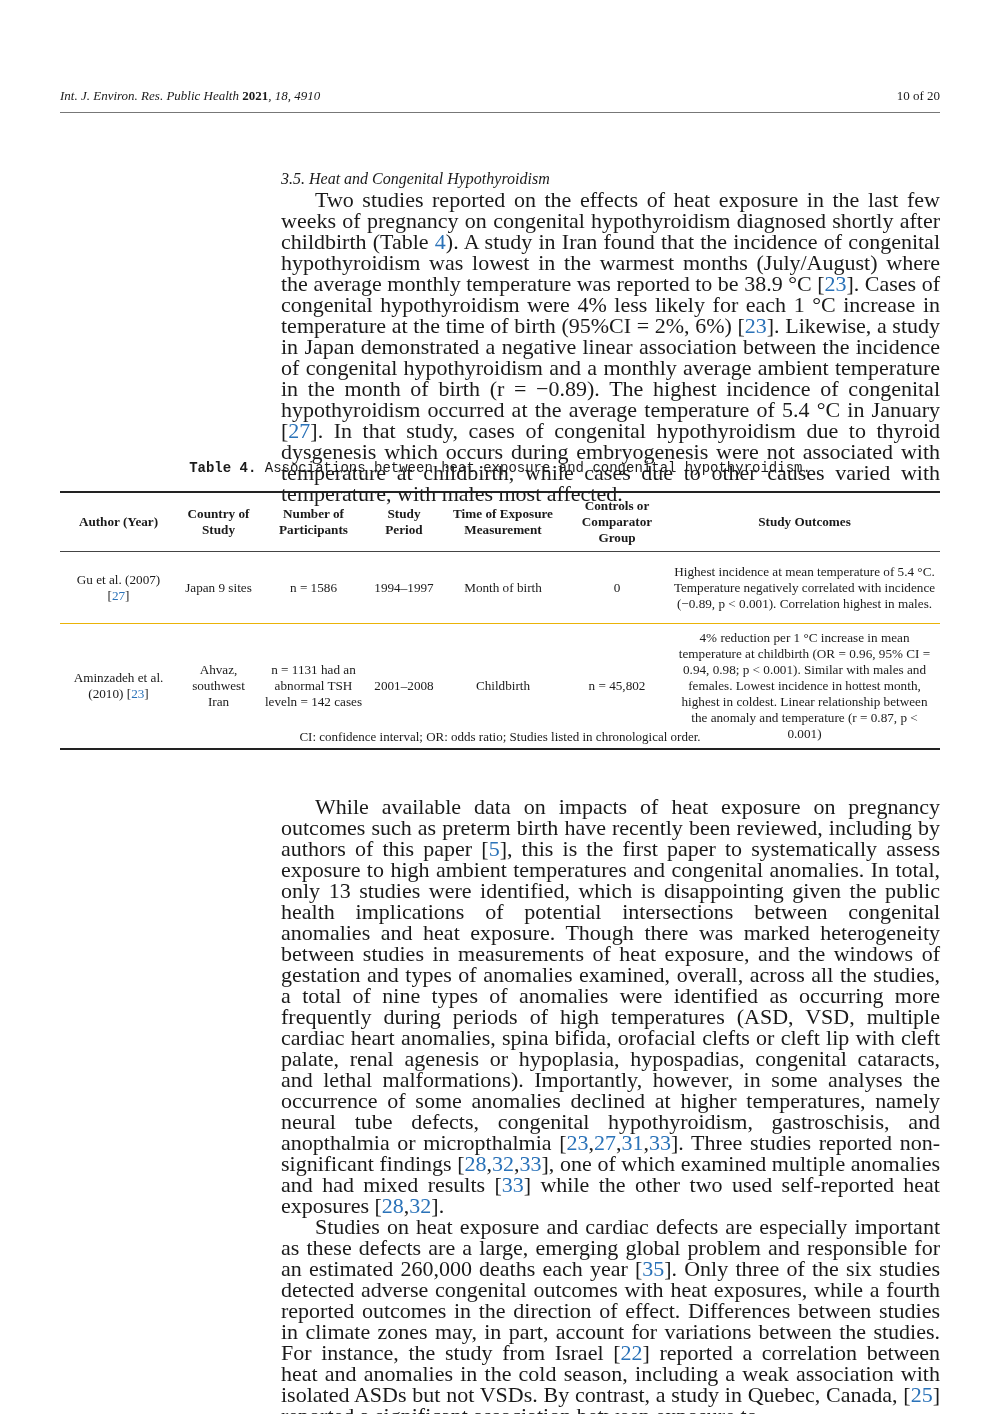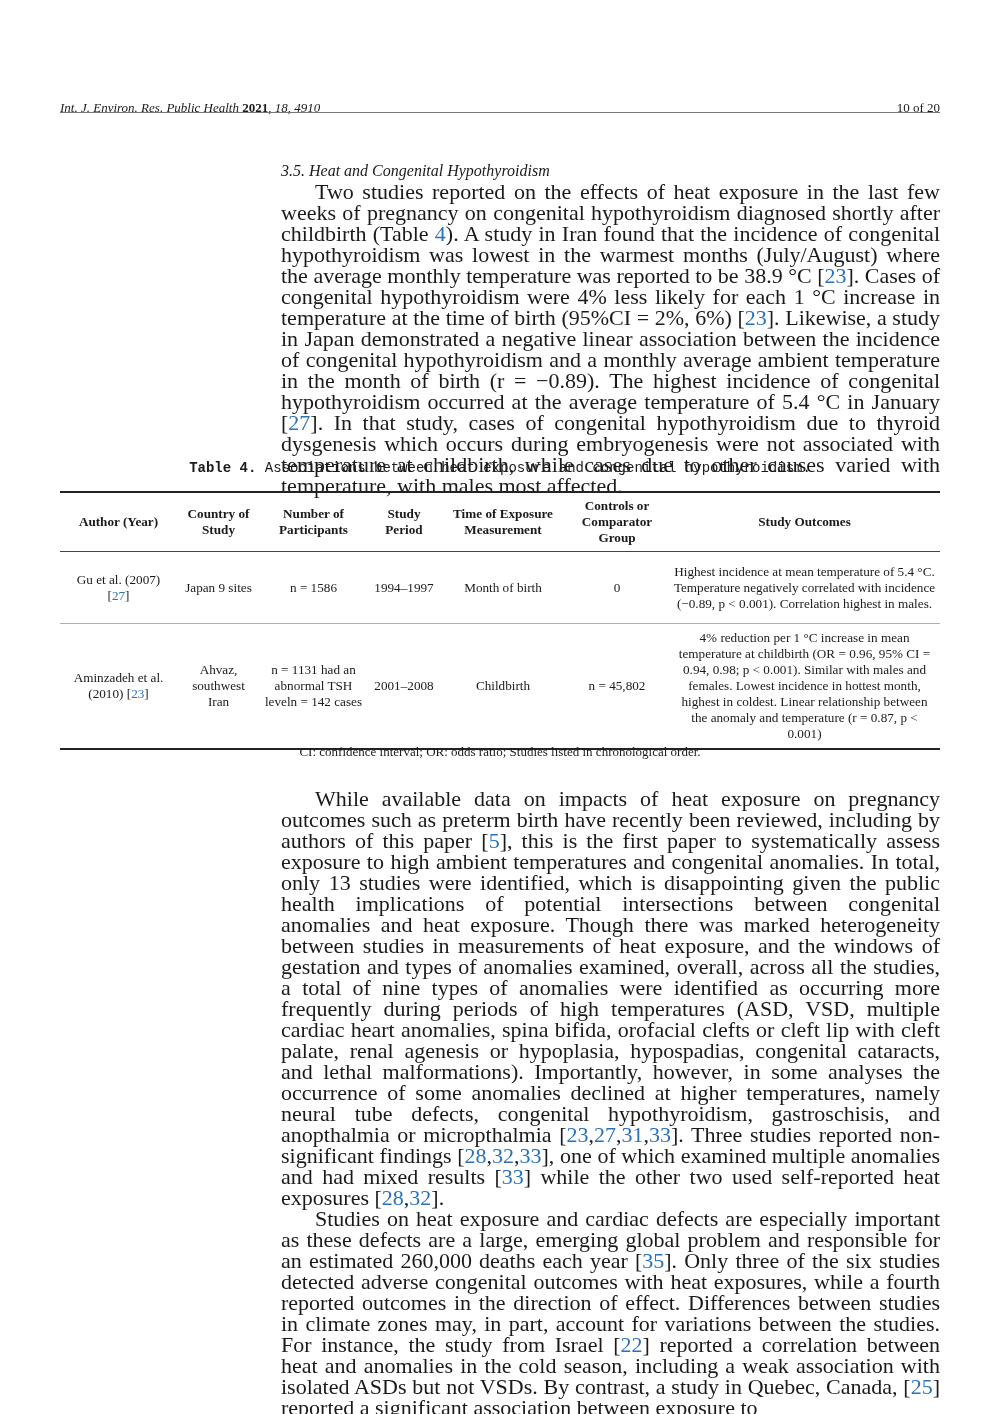--- a/index.html
+++ b/index.html
@@ -1,43 +1,43 @@
 <!DOCTYPE html>
 <html><head>
 <meta charset="utf-8">
 <style>
   html, body { margin: 0; padding: 0; background: #ffffff; }
   body {
     width: 1000px; height: 1414px; position: relative; overflow: hidden;
     font-family: "Liberation Serif", "DejaVu Serif", serif; color: #1a1a1a;
   }
   .header {
-    position: absolute; left: 60px; top: 100px; width: 880px;
+    position: absolute; left: 60px; top: 88px; width: 880px;
     font-size: 13px; display: flex; justify-content: space-between;
   }
   .header .journal { font-style: italic; }
   .header .journal b { font-style: normal; font-weight: bold; }
   .header-rule { position: absolute; left: 60px; top: 112px; width: 880px; border-top: 1px solid #777; }
-  .body-col { position: absolute; left: 281px; width: 659px; }
+  .body-col { position: absolute; left: 281px; width: 659px; margin-top: 8px; }
   .sec-sub { font-style: italic; font-size: 16px; line-height: 21px; }
   .para { font-size: 22px; line-height: 21px; text-align: justify; text-indent: 34px; margin: 0; }
   .cite { color: #2a72b8; }
   .sec-head { font-weight: bold; font-size: 16px; line-height: 21px; }
   .caption { position: absolute; top: 460px; left: 60px; width: 880px; text-align: center; font-size: 14px; font-family: Liberation Mono, monospace; }
   .caption b { font-weight: bold; }
   table.t4 {
     position: absolute; top: 491px; left: 60px; width: 880px; border-collapse: collapse;
     font-size: 13.2px; line-height: 16px; text-align: center;
   }
   table.t4 th { font-weight: bold; padding: 4px 4px; height: 50px; vertical-align: middle; }
   table.t4 td { padding: 6px 4px; vertical-align: middle; }
   table.t4 thead tr { border-top: 2px solid #222; border-bottom: 1px solid #444; }
   table.t4 tbody tr.r1 { border-bottom: 1px solid #eab308; height: 72px; }
   table.t4 tbody tr.r2 { border-bottom: 2px solid #222; height: 118px; }
-  .footnote { position: absolute; top: 744px; left: 60px; width: 880px; text-align: center; font-size: 13px; }
+  .footnote { position: absolute; top: 729px; left: 60px; width: 880px; text-align: center; font-size: 13px; }
 </style>
 </head>
 <body>
 
 <div class="header">
   <span class="journal"><span>Int. J. Environ. Res. Public Health</span> <b>2021</b>, <i>18</i>, <span>4910</span></span>
   <span>10 of 20</span>
 </div>
 <div class="header-rule"></div>
 

